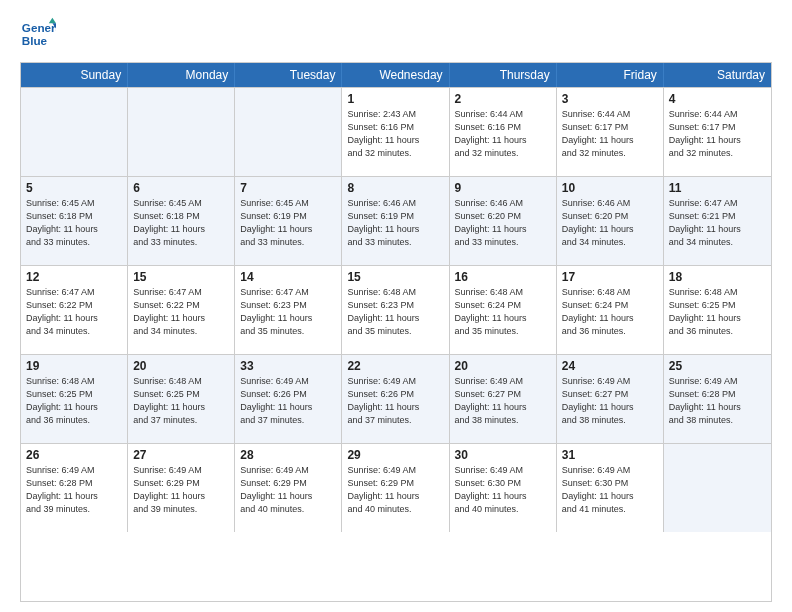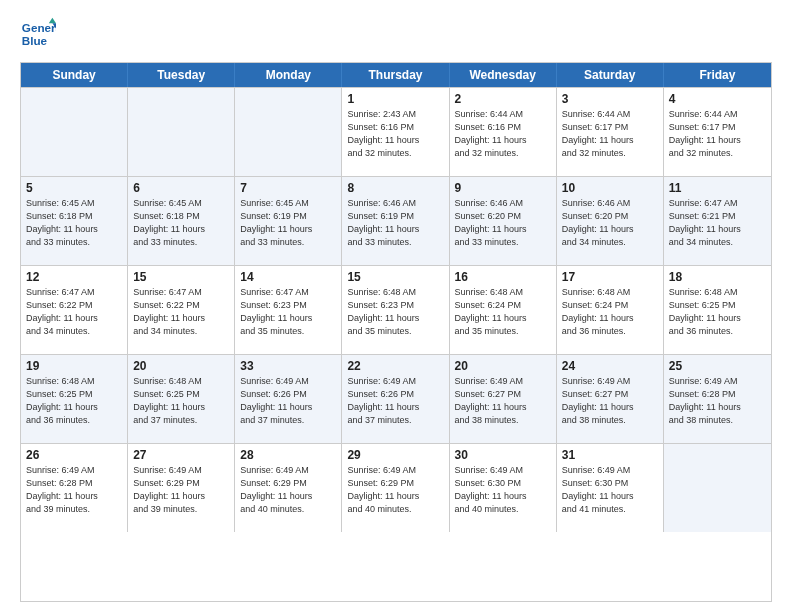--- a/index.html
+++ b/index.html
@@ -50,23 +50,23 @@
       flex: 1;
     }
     .cal-header-row {
       display: grid;
       grid-template-columns: repeat(7, 1fr);
       background: #2a6db5;
     }
     .cal-header-cell {
       color: #fff;
       font-size: 12px;
-      font-weight: bold;
+      font-weight: normal;
       padding: 5px 6px;
-      text-align: center;
+      text-align: right;
       border-right: 1px solid #3a7ec5;
     }
     .cal-header-cell:last-child { border-right: none; }
     .cal-body {
       display: flex;
       flex-direction: column;
     }
     .cal-row {
       display: grid;
       grid-template-columns: repeat(7, 1fr);
@@ -112,26 +112,26 @@
     </div>
     <div class="title-area">
       <div class="main-title"></div>
       <div class="subtitle"></div>
     </div>
   </div>
 
   <div class="calendar">
     <div class="cal-header-row" id="cal-header">
         <div class="cal-header-cell">Sunday</div>
+        <div class="cal-header-cell">Monday</div>
         <div class="cal-header-cell">Tuesday</div>
-        <div class="cal-header-cell">Monday</div>
+        <div class="cal-header-cell">Wednesday</div>
         <div class="cal-header-cell">Thursday</div>
-        <div class="cal-header-cell">Wednesday</div>
+        <div class="cal-header-cell">Friday</div>
         <div class="cal-header-cell">Saturday</div>
-        <div class="cal-header-cell">Friday</div>
       </div>
     <div class="cal-body" id="cal-body">
         <div class="cal-row">
           <div class="cal-cell empty"></div>
           <div class="cal-cell empty"></div>
           <div class="cal-cell empty"></div>
           <div class="cal-cell">
             <div class="day-num">1</div>
             <div class="day-info" style="white-space: pre-line;">Sunrise: 2:43 AM
 Sunset: 6:16 PM

